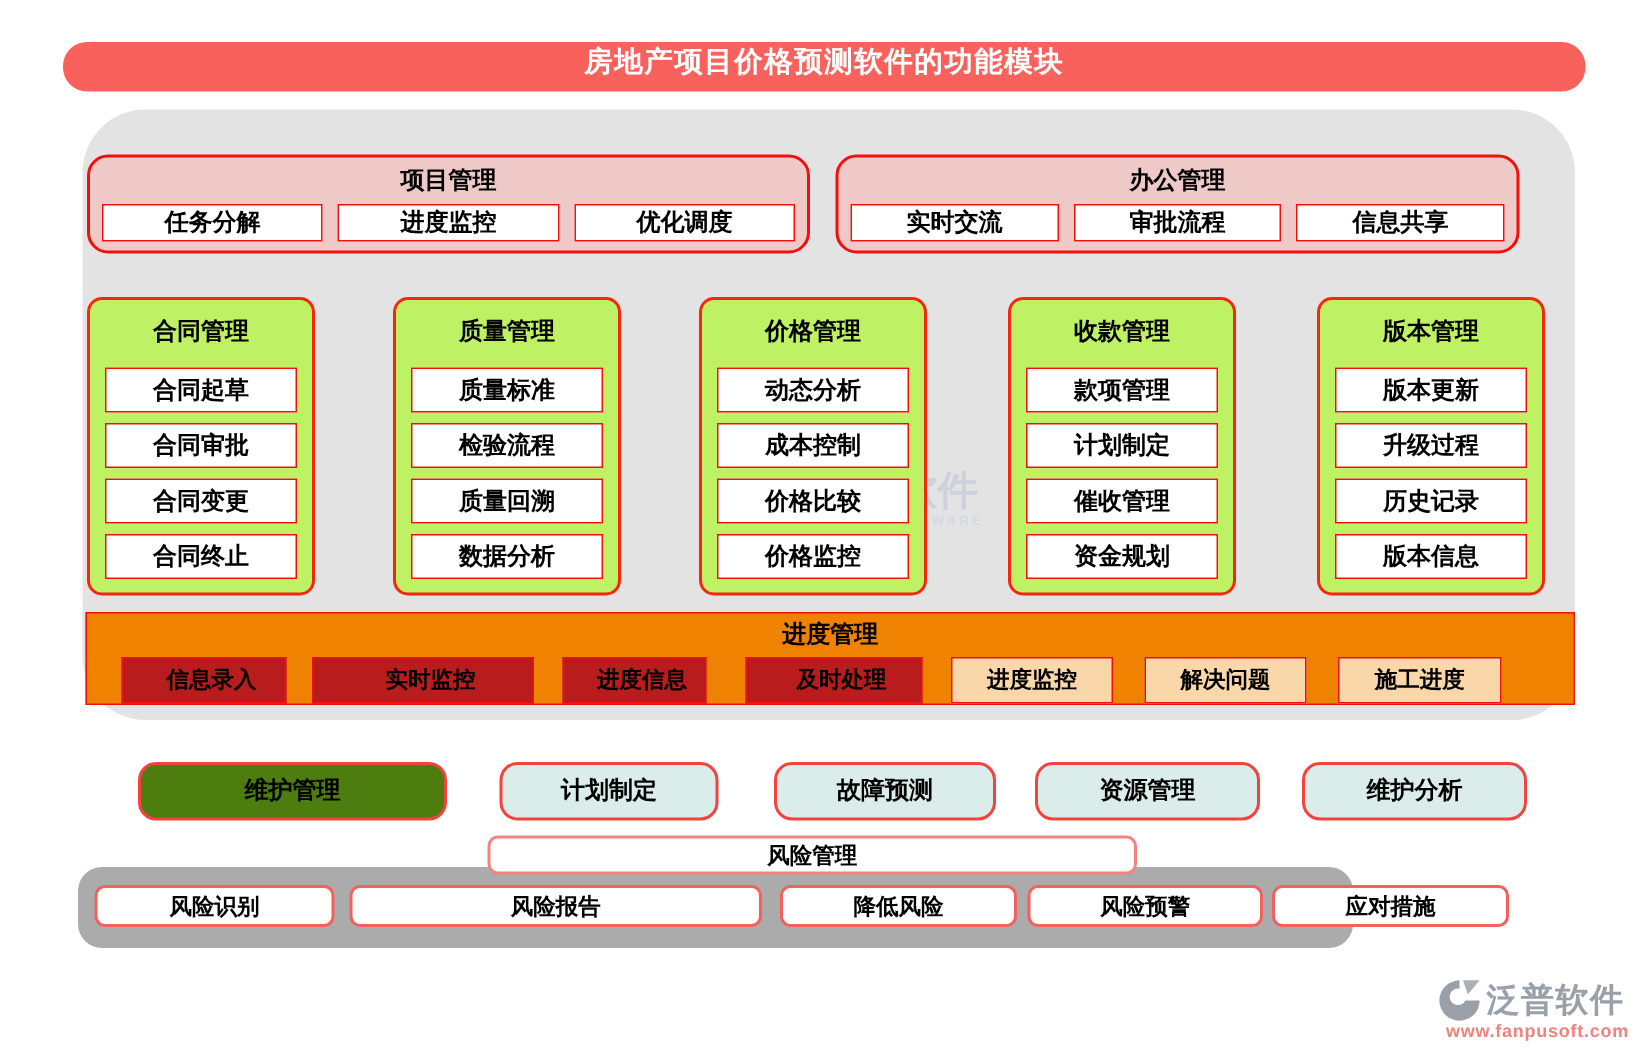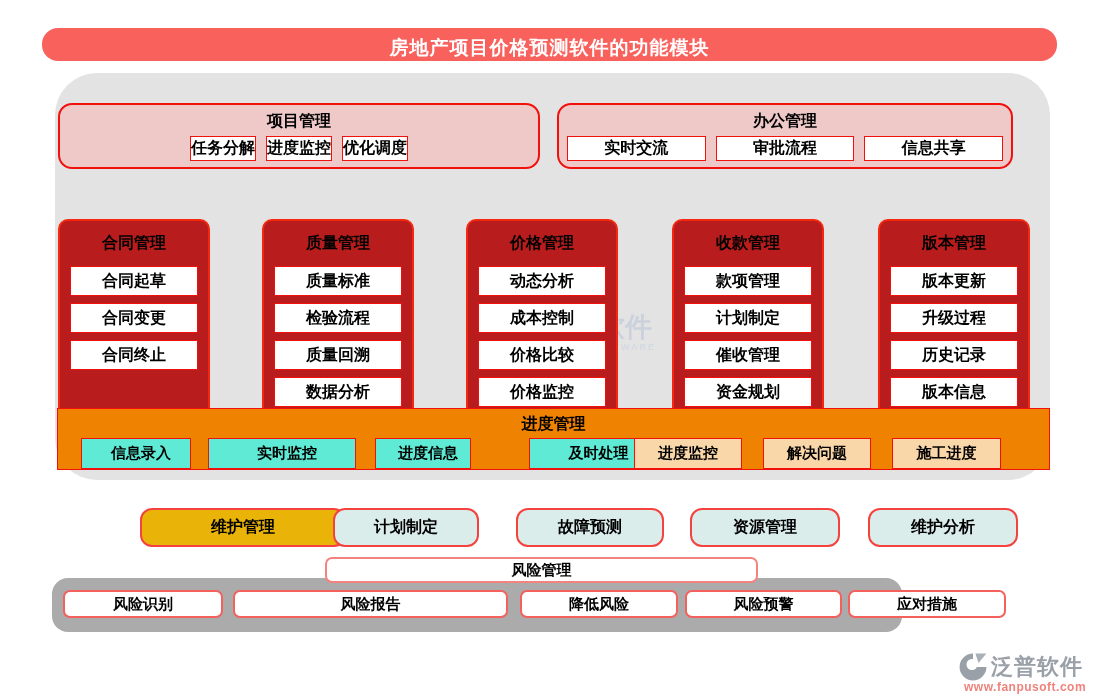--- a/index.html
+++ b/index.html
@@ -2,65 +2,65 @@
 <html><head>
 <meta charset="utf-8">
 <style>
   * { margin:0; padding:0; box-sizing:border-box; }
   html,body { width:1100px; height:700px; background:#ffffff;
     font-family:"Liberation Sans","DejaVu Sans",sans-serif; }
   .stage { position:relative; width:1100px; height:700px; overflow:hidden; }
 
   
   .banner { position:absolute; left:42px; top:28px; width:1015px; height:33px;
-    background:#f9615d; border-radius:16px; display:flex; align-items:flex-end;
+    background:#f9615d; border-radius:16px; display:flex; align-items:flex-start;
     justify-content:center; color:#ffffff; font-size:19px; font-weight:700;
     letter-spacing:1px; }
 
   
   .container { position:absolute; left:55px; top:73px; width:995px; height:407px;
     background:#e4e3e4; border-radius:42px; }
 
   
   .pink-section { position:absolute; top:103px; height:66px; background:#eec9c8;
     border:2px solid #f2100d; border-radius:14px; padding:3px 8px 6px 8px;
     display:flex; flex-direction:column; }
-  .pink-left  { left:58px;  width:482px;align-items:center; }
+  .pink-left  { left:58px;  width:482px; }
   .pink-right { left:557px; width:456px; }
   .section-title { text-align:center; font-size:16px; font-weight:700; color:#000;
     height:28px; line-height:26px; }
   .pink-items { display:flex; gap:10px; flex:1; }
   .btn { background:#ffffff; border:1.5px solid #f2100d; color:#000;
     font-weight:700; font-size:16px; display:flex; align-items:center;
     justify-content:center; }
   .pink-items .btn { flex:1; }
 
   
-  .col-card { position:absolute; top:219px; width:152px; height:199px;
-    background:#b91c1c; border:2px solid #f5270f; border-radius:10px; }
+  .col-card { position:absolute; top:198px; width:152px; height:199px;
+    background:#bef264; border:2px solid #f5270f; border-radius:10px; }
   .col-card .section-title { margin-top:9px; }
   .col-items { position:absolute; left:10px; right:10px; top:45px;
     display:flex; flex-direction:column; gap:7px; }
   .col-items .btn { height:30px; font-size:16px; }
 
   
   .progress-bar { position:absolute; left:57px; top:408px; width:993px; height:62px;
     background:#ef8201; border:1.5px solid #f2100d; }
   .progress-bar .section-title { height:26px; line-height:26px; margin-top:2px; }
   .pitem { position:absolute; top:29px; height:31px; border:1.5px solid #f2100d;
     color:#000; font-weight:700; font-size:15px; display:flex; align-items:center;
     justify-content:center; }
-  .pitem.gray  { background:#5eead4;padding-left:10px; }
+  .pitem.gray  { background:#b91c1c;padding-left:10px; }
   .pitem.peach { background:#fad7a8; }
 
   
   .mrow-btn { position:absolute; top:508px; height:39px; border-radius:12px;
     border:2px solid #f4423e; color:#000; font-weight:700; font-size:16px;
     display:flex; align-items:center; justify-content:center; }
-  .mrow-btn.white { background:#eab308;margin-left:48px; }
+  .mrow-btn.white { background:#4d7c0f; }
   .mrow-btn.cyan  { background:#daedea; }
 
   
   .risk-label { position:absolute; left:325px; top:557px; width:433px; height:26px;
     background:#ffffff; border:2px solid #f4827f; border-radius:7px;
     display:flex; align-items:center; justify-content:center; font-size:15px;
     font-weight:700; color:#000; z-index:3; }
   .risk-bar { position:absolute; left:52px; top:578px; width:850px; height:54px;
     background:#ababab; border-radius:16px; z-index:2; }
   .risk-item { position:absolute; top:12px; height:28px; background:#ffffff;
@@ -120,20 +120,21 @@
       <div class="btn">实时交流</div>
       <div class="btn">审批流程</div>
       <div class="btn">信息共享</div>
     </div>
   </div>
 
   <div class="col-card z-top" style="left:58px">
     <div class="section-title">合同管理</div>
     <div class="col-items">
       <div class="btn">合同起草</div>
+      <div class="btn">合同审批</div>
       <div class="btn">合同变更</div>
       <div class="btn">合同终止</div>
     </div>
   </div>
 
   <div class="col-card z-top" style="left:262px">
     <div class="section-title">质量管理</div>
     <div class="col-items">
       <div class="btn">质量标准</div>
       <div class="btn">检验流程</div>
@@ -170,21 +171,21 @@
       <div class="btn">历史记录</div>
       <div class="btn">版本信息</div>
     </div>
   </div>
 
   <div class="progress-bar z-top">
     <div class="section-title">进度管理</div>
     <div class="pitem gray" style="left:23px;  width:110px">信息录入</div>
     <div class="pitem gray" style="left:150px; width:148px">实时监控</div>
     <div class="pitem gray" style="left:317px; width:96px">进度信息</div>
-    <div class="pitem gray" style="left:471px; width:129px">及时处理</div>
+    <div class="pitem gray" style="left:439px; width:118px">及时处理</div>
     <div class="pitem peach" style="left:576px; width:108px">进度监控</div>
     <div class="pitem peach" style="left:705px; width:108px">解决问题</div>
     <div class="pitem peach" style="left:834px; width:109px">施工进度</div>
   </div>
 
   <div class="mrow-btn white" style="left:92px;  width:206px">维护管理</div>
   <div class="mrow-btn cyan" style="left:333px; width:146px">计划制定</div>
   <div class="mrow-btn cyan" style="left:516px; width:148px">故障预测</div>
   <div class="mrow-btn cyan" style="left:868px; width:150px">维护分析</div>
   <div class="mrow-btn cyan" style="left:690px; width:150px">资源管理</div>

